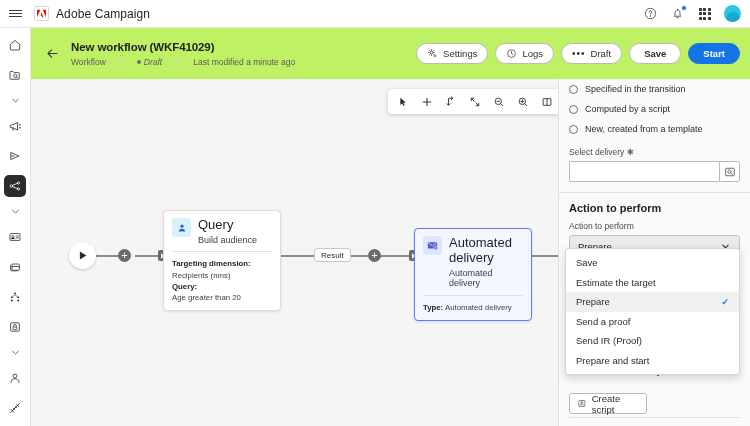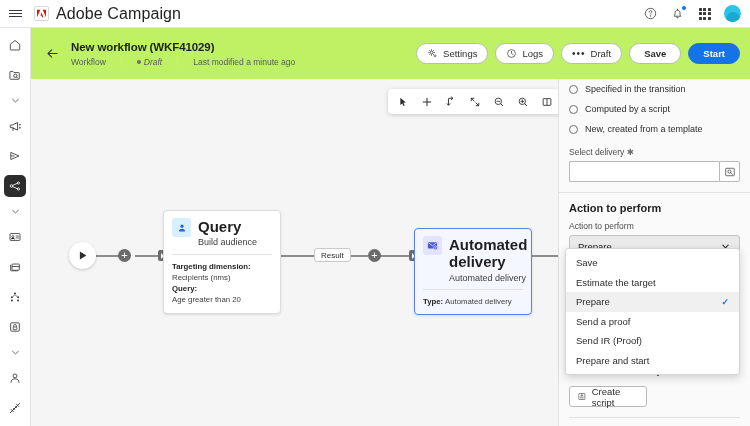--- a/index.html
+++ b/index.html
@@ -18,21 +18,21 @@
     background: #ffffff; border-bottom: 1px solid #e4e4e4;
     display: flex; align-items: center;
   }
   .hamburger { width: 30px; display: flex; align-items: center; justify-content: center; cursor: pointer; }
   .hamburger span { display: block; width: 13px; height: 1.5px; background: #3a3a3a; margin: 1.6px 0; }
   .brand { display: flex; align-items: center; gap: 7px; margin-left: 4px; }
   .adobe-logo {
     width: 15px; height: 15px; border: 1px solid #d8d8d8; border-radius: 2px;
     display: flex; align-items: center; justify-content: center; background: #fff;
   }
-  .brand-name { font-size: 16px; color: #1f1f1f; letter-spacing: .1px; }
+  .brand-name { font-size: 12px; color: #1f1f1f; letter-spacing: .1px; }
   .globalbar-right { margin-left: auto; display: flex; align-items: center; gap: 12px; padding-right: 9px; }
   .gicon { width: 15px; height: 15px; position: relative; cursor: pointer; display:flex; align-items:center; justify-content:center;}
   .badge-dot {
     position: absolute; right: -2px; top: -1px; width: 6px; height: 6px;
     border-radius: 50%; background: #1473E6; border: 1px solid #fff;
   }
   .grid-dots { display: grid; grid-template-columns: repeat(3, 3px); gap: 1.5px; }
   .grid-dots i { width: 3px; height: 3px; background: #3a3a3a; border-radius: 0.5px; display:block;}
   .avatar {
     width: 17px; height: 17px; border-radius: 50%;
@@ -100,21 +100,21 @@
   
   .node {
     position: absolute; background: #fff; border: 1px solid #dcdcdc;
     border-radius: 4px; box-shadow: 0 1px 3px rgba(0,0,0,.10); z-index: 4;
   }
   .node.selected { border: 1.5px solid #5b7ef0; background: #f4f7ff; box-shadow: 0 1px 3px rgba(70,100,230,.18); }
   .node-head { display: flex; align-items: flex-start; gap: 7px; padding: 7px 8px 6px 8px; }
   .node-ic { width: 19px; height: 19px; border-radius: 3px; display: flex; align-items: center; justify-content: center; flex: none; }
   .node-ic.query { background: #d8f0fb; }
   .node-ic.delivery { background: #e2e3fc; }
-  .node-t1 { font-size: 15px; font-weight: bold; color: #1f1f1f; line-height: 1.15; }
+  .node-t1 { font-size: 13px; font-weight: normal; color: #1f1f1f; line-height: 1.15; }
   .node-t2 { font-size: 9px; color: #3d3d3d; margin-top: 2px; line-height: 1.15; }
   .node-div { height: 1px; background: #e2e2e2; margin: 0 8px; }
   .node-body { padding: 6px 8px 7px 8px; font-size: 7.8px; color: #3d3d3d; line-height: 1.45; }
   .node-body b { color: #1f1f1f; }
 
   .wire { position: absolute; height: 1.5px; background: #8c8c8c; z-index: 1; }
   .start-node {
     position: absolute; width: 27px; height: 27px; border-radius: 50%;
     background: #fff; box-shadow: 0 1px 3px rgba(0,0,0,.2);
     display: flex; align-items: center; justify-content: center; z-index: 3; cursor: pointer;
@@ -173,21 +173,21 @@
   }
   .dd-item {
     height: 19.5px; display: flex; align-items: center; padding: 0 10px;
     font-size: 9.5px; color: #2c2c2c; cursor: pointer;
   }
   .dd-item.sel { background: #f0f0f0; }
   .dd-check { margin-left: auto; color: #1473E6; font-size: 9px; font-weight: bold; }
   .panel-under { position: absolute; left: 0; top: 285px; width: 192px; padding: 0 10px; }
   .mod-title { font-size: 11px; font-weight: bold; color: #1f1f1f; }
   .script-btn {
-    margin-top: 10px; height: 21px; width: 78px; background: #fff;
+    margin-top: 17px; height: 21px; width: 78px; background: #fff;
     border: 1px solid #b9b9b9; border-radius: 3px; font-size: 9.5px;
     display: flex; align-items: center; gap: 5px; padding: 0 7px; cursor: pointer;
     font-family: "Liberation Sans", sans-serif; color:#2c2c2c;
   }
   .panel-bottom-hr { position: absolute; left: 10px; right: 10px; top: 338px; height: 1px; background: #e2e2e2; }
   svg { display: block; }
 </style>
 </head>
 <body>
 

